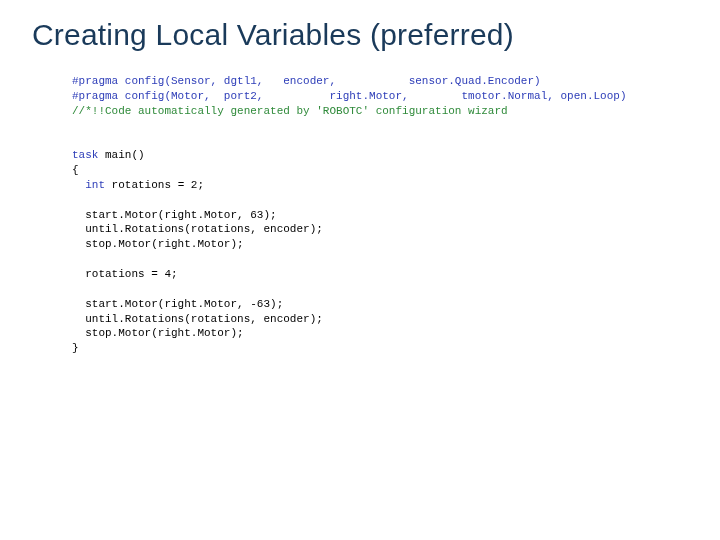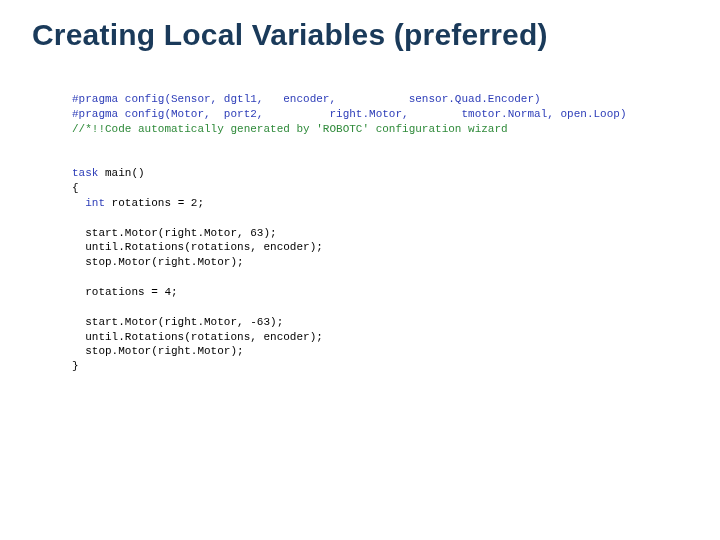--- a/index.html
+++ b/index.html
@@ -7,22 +7,22 @@
     width: 720px;
     height: 540px;
     background: #fff;
     font-family: Arial, Helvetica, sans-serif;
     padding: 18px 32px 12px 32px;
     overflow: hidden;
   }
   .title {
     font-size: 30px;
     color: #1a3a5a;
-    font-weight: 700;
-    margin-bottom: 40px;
+    font-weight: 400;
+    margin-bottom: 22px;
     letter-spacing: 0.2px;
   }
   .bullets {
     list-style: none;
     margin-bottom: 12px;
   }
   .bullets li {
     position: relative;
     padding-left: 42px;
     font-size: 19px;

